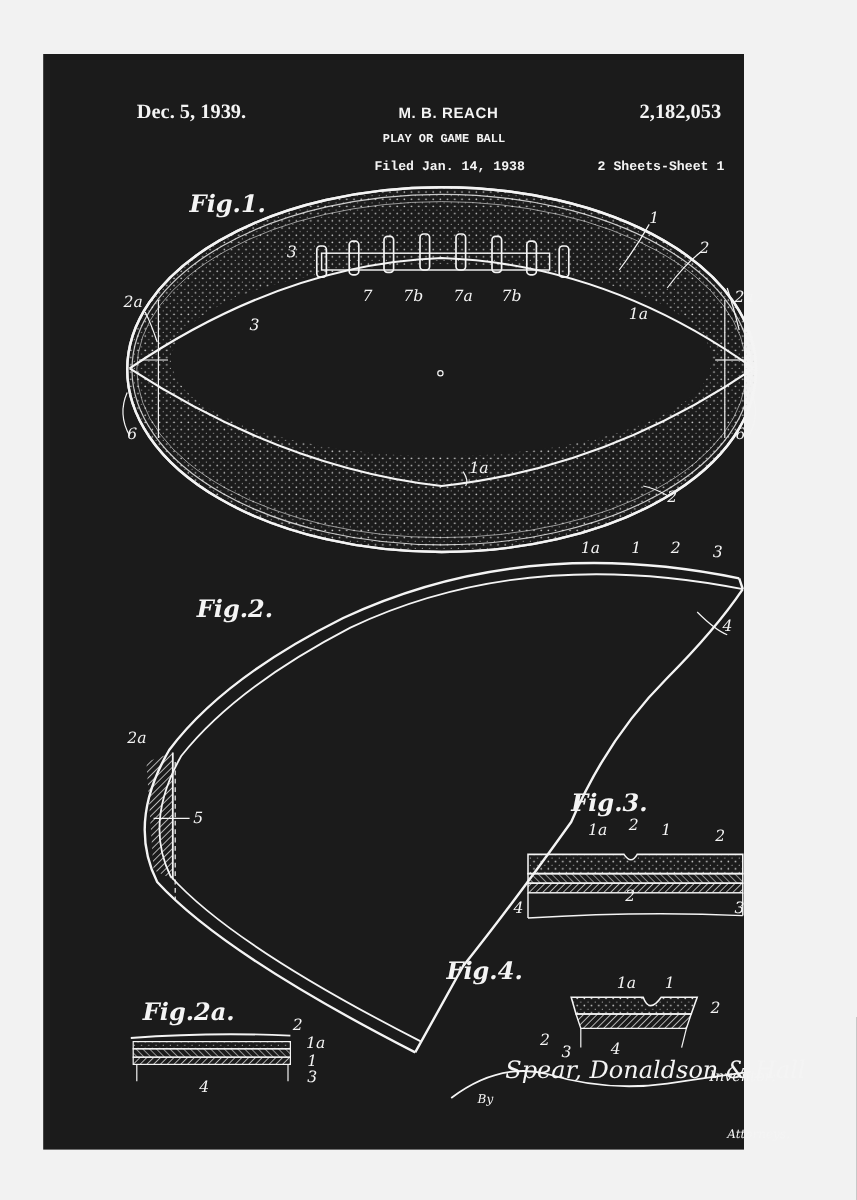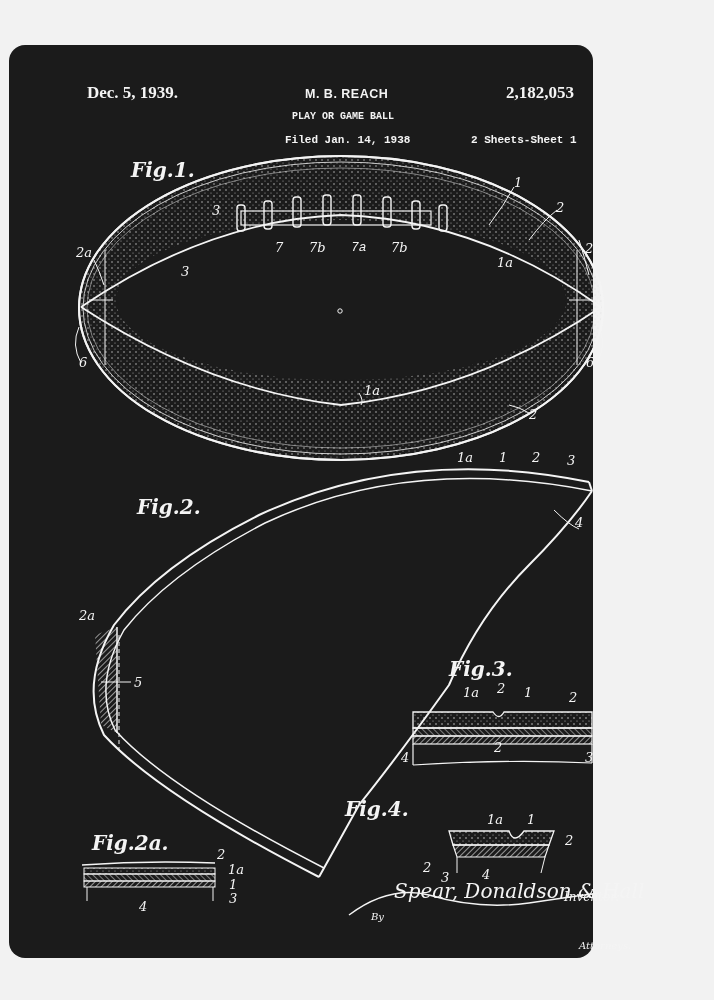--- a/index.html
+++ b/index.html
@@ -1,17 +1,17 @@
 <!DOCTYPE html>
 <html><head>
 <meta charset="utf-8">
 <style>
   html, body { margin:0; padding:0; }
   body { width:714px; height:1000px; background:#f2f2f2; position:relative; overflow:hidden; font-family:"Liberation Serif", serif; }
-  .panel { position:absolute; left:9px; top:45px; width:584px; height:913px; background:#1b1b1b;border-radius:16px; }
+  .panel { position:absolute; left:36px; top:45px; width:584px; height:913px; background:#1b1b1b; }
   .txt { position:absolute; color:#f4f4f4; white-space:nowrap; }
   .date { left:78px; top:38px; font-family:"Liberation Serif", serif; font-weight:bold; font-size:17px; }
   .patno { left:497px; top:38px; font-family:"Liberation Serif", serif; font-weight:bold; font-size:17px; }
   .inventor { left:296px; top:42px; font-family:"Liberation Sans", sans-serif; font-weight:bold; font-size:12.5px; letter-spacing:0.5px; }
   .title { left:283px; top:66px; font-family:"Liberation Mono", monospace; font-weight:bold; font-size:10px; }
   .filed { left:276px; top:89px; font-family:"Liberation Mono", monospace; font-weight:bold; font-size:11px;text-align:center; }
   .sheets { left:462px; top:89px; font-family:"Liberation Mono", monospace; font-weight:bold; font-size:11px; }
   .fig { font-family:"DejaVu Serif", serif; font-style:italic; font-weight:bold; font-size:20px;text-align:right; }
   .lbl { font-family:"DejaVu Serif", serif; font-style:italic; font-size:13px; }
   .sig-name { font-family:"DejaVu Serif", serif; font-style:italic; font-weight:bold; font-size:19px; }
@@ -131,21 +131,21 @@
   <div class="txt fig" style="left:336px;top:740px;margin-top:12px;">Fig.4.</div>
 
   <div class="txt lbl" style="left:505px;top:130px;">1</div>
   <div class="txt lbl" style="left:547px;top:155px;">2</div>
   <div class="txt lbl" style="left:67px;top:200px;">2a</div>
   <div class="txt lbl" style="left:576px;top:196px;">2a</div>
   <div class="txt lbl" style="left:203px;top:158px;">3</div>
   <div class="txt lbl" style="left:172px;top:219px;">3</div>
   <div class="txt lbl" style="left:266px;top:195px;">7</div>
   <div class="txt lbl" style="left:300px;top:195px;">7b</div>
-  <div class="txt lbl" style="left:342px;top:195px;font-family:Liberation Mono, monospace;">7a</div>
+  <div class="txt lbl" style="left:342px;top:195px;">7a</div>
   <div class="txt lbl" style="left:382px;top:195px;">7b</div>
   <div class="txt lbl" style="left:488px;top:210px;">1a</div>
   <div class="txt lbl" style="left:70px;top:310px;">6</div>
   <div class="txt lbl" style="left:577px;top:310px;">6</div>
   <div class="txt lbl" style="left:355px;top:338px;">1a</div>
   <div class="txt lbl" style="left:520px;top:362px;">2</div>
 
   <div class="txt lbl" style="left:448px;top:405px;">1a</div>
   <div class="txt lbl" style="left:490px;top:405px;">1</div>
   <div class="txt lbl" style="left:523px;top:405px;">2</div>

